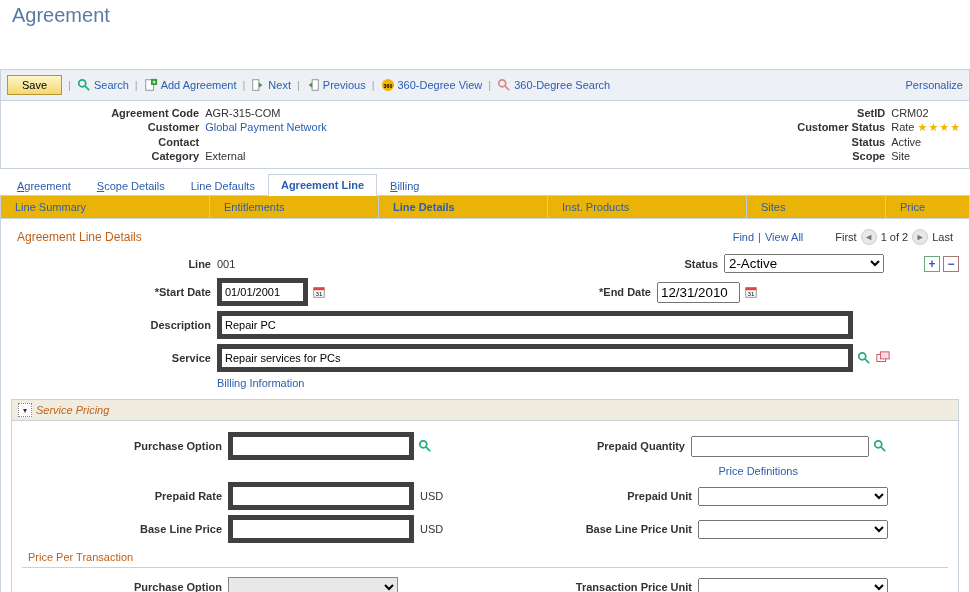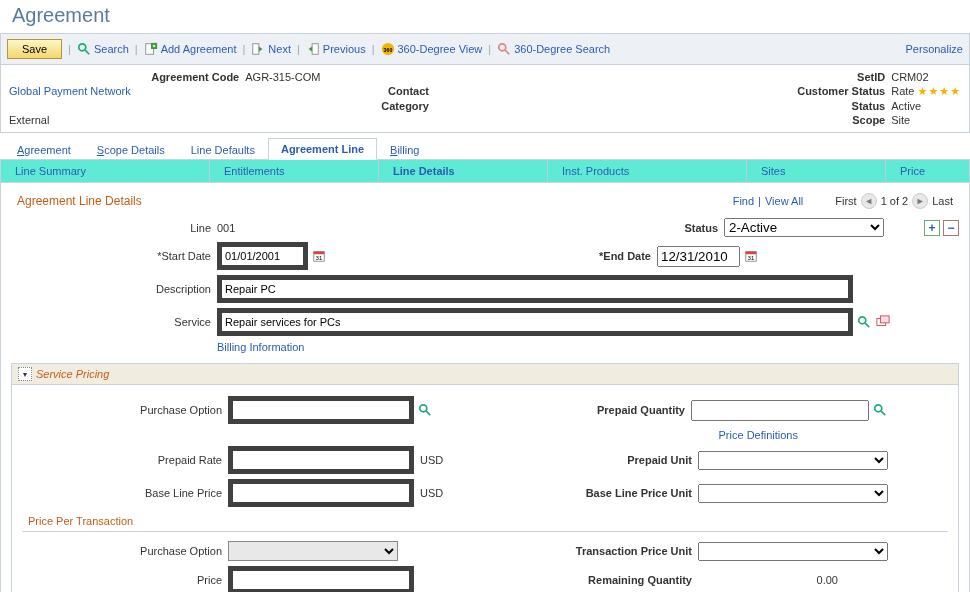--- a/index.html
+++ b/index.html
@@ -1,47 +1,47 @@
 <!DOCTYPE html>
 <html><head>
 <meta charset="utf-8">
 <style>
   body { margin:0; font-family: Arial, sans-serif; font-size:11px; color:#333; background:#fff; }
   .page { width:970px; }
   .page-title { font-size:20px; color:#5a7ba0; padding:4px 12px 6px; font-weight:400; }
-  .toolbar { display:flex; align-items:center; background:#edf1f5; border:1px solid #c8d2dc; padding:2px 6px; height:26px; gap:2px; }
+  .toolbar { display:flex; align-items:center; background:#edf1f5; border:1px solid #c8d2dc; padding:2px 6px; height:26px; gap:2px;margin-top:36px; }
   .toolbar .sep { color:#9aa; margin:0 4px; }
   .btn-save { background:linear-gradient(#fef6c8,#f4d76e); border:1px solid #b6953a; padding:3px 14px; font-size:11px; cursor:pointer; }
   .tb-link { color:#2a5db0; cursor:pointer; display:inline-flex; align-items:center; gap:3px; }
   .personalize { margin-left:auto; color:#2a5db0; cursor:pointer; }
   svg.ico { width:14px; height:14px; flex-shrink:0; }
   .hdr-box { border:1px solid #c8d2dc; border-top:none; padding:6px 8px; display:flex; }
   .hdr-col { display:grid; grid-template-columns:auto auto; column-gap:6px; row-gap:2px; }
   .hdr-col.left { flex:0 0 420px; }
   .hdr-col.right { margin-left:auto; }
   .hdr-label { text-align:right; font-weight:bold; color:#333; }
   .hdr-val { color:#333; }
   .hdr-val.link { color:#2a5db0; cursor:pointer; }
   .stars { color:#f3b600; letter-spacing:1px; }
   .tabs { display:flex; align-items:flex-end; margin-top:4px; border-bottom:1px solid #c8d2dc; padding-left:4px; }
   .tab { padding:4px 12px; color:#2a5db0; cursor:pointer; border:1px solid transparent; border-bottom:none; position:relative; top:1px; }
   .tab.active { background:#fff; border:1px solid #c8d2dc; border-bottom:1px solid #fff; font-weight:bold; }
   .tab .ul { text-decoration:underline; }
-  .subtabs { display:flex; background:#5eead4; border:1px solid #c8d2dc; border-top:none; height:22px; align-items:center; }
+  .subtabs { display:flex; background:#eab308; border:1px solid #c8d2dc; border-top:none; height:22px; align-items:center; }
   .subtab { color:#2a5db0; padding:0 14px; border-left:1px solid #bcd; height:100%; display:flex; align-items:center; cursor:pointer; }
   .subtab:first-child { border-left:none; width:180px; }
   .subtab.active { font-weight:bold; }
   .section-hdr { display:flex; align-items:center; padding:4px 6px; }
   .section-hdr .title { color:#c06018; font-size:12px; }
   .section-hdr .tools { margin-left:auto; display:flex; align-items:center; gap:4px; color:#2a5db0; }
   .section-hdr .tools .txt { color:#333; }
   .nav-body { border:1px solid #c8d2dc; border-top:none; padding:6px 10px 18px; }
   .row { display:flex; align-items:center; margin:5px 0; }
   .fld { display:flex; align-items:center; }
-  .fld .lbl { width:200px; text-align:right; padding-right:6px; font-weight:normal; color:#333; }
+  .fld .lbl { width:200px; text-align:right; padding-right:6px; font-weight:bold; color:#333; }
   .fld .lbl.req::before { content:"*"; }
   .fld input[type=text] { border:5px solid #404040; height:18px; font-size:11px; padding:0 3px; }
   .fld select { border:1px solid #888; height:20px; font-size:11px; background:#e8e8e8; }
   .datebtn, .lookup, .related { width:16px; height:16px; display:inline-flex; align-items:center; justify-content:center; margin-left:3px; cursor:pointer; }
   .right-block { margin-left:auto; display:flex; align-items:center; }
   .right-block .lbl { width:160px; text-align:right; padding-right:6px; font-weight:bold; }
   .link-inline { color:#2a5db0; cursor:pointer; }
   .grp { border:1px solid #c8d2dc; margin-top:10px; }
   .grp-hdr { background:#f0ece0; border-bottom:1px solid #c8d2dc; padding:3px 6px; display:flex; align-items:center; gap:4px; }
   .grp-hdr .toggle { width:12px; height:12px; border:1px dotted #888; display:inline-flex; align-items:center; justify-content:center; font-size:8px; background:#fff; cursor:pointer; }
@@ -109,20 +109,21 @@
         </svg>
       <span>360-Degree Search</span>
     </span>
     <span class="personalize">Personalize</span>
   </div>
 
   <div class="hdr-box">
     <div class="hdr-col left">
       <div class="hdr-label">Agreement Code</div>
       <div class="hdr-val">AGR-315-COM</div>
+      <div class="hdr-label">Customer</div>
       <div class="hdr-val link">Global Payment Network</div>
       <div class="hdr-label">Contact</div>
       <div class="hdr-val"></div>
       <div class="hdr-label">Category</div>
       <div class="hdr-val">External</div>
     </div>
     <div class="hdr-col right">
       <div class="hdr-label">SetID</div>
       <div class="hdr-val">CRM02</div>
       <div class="hdr-label">Customer Status</div>

